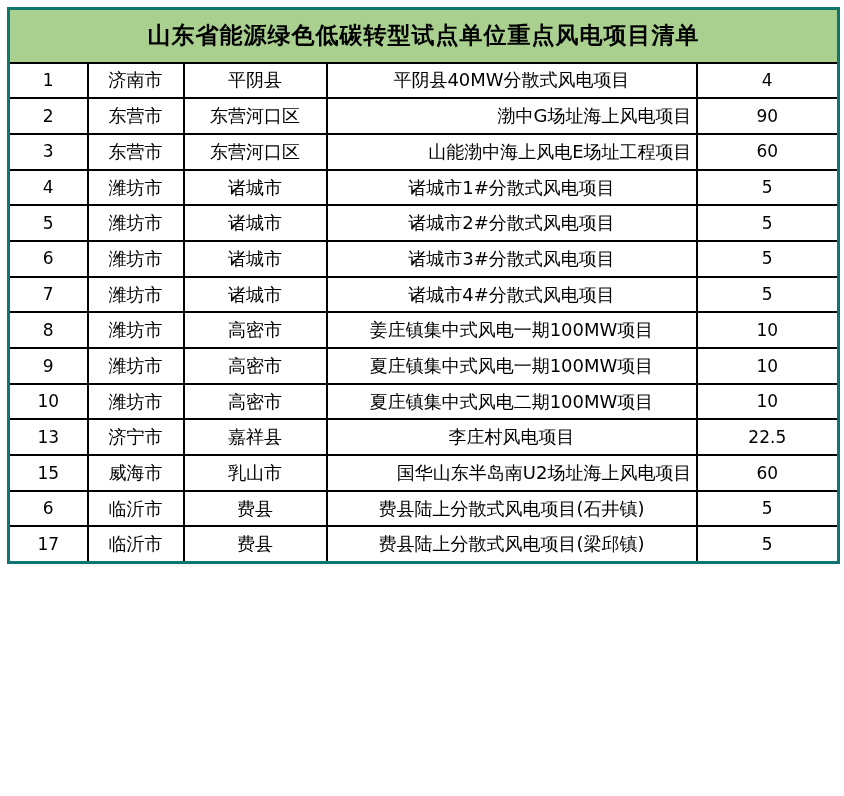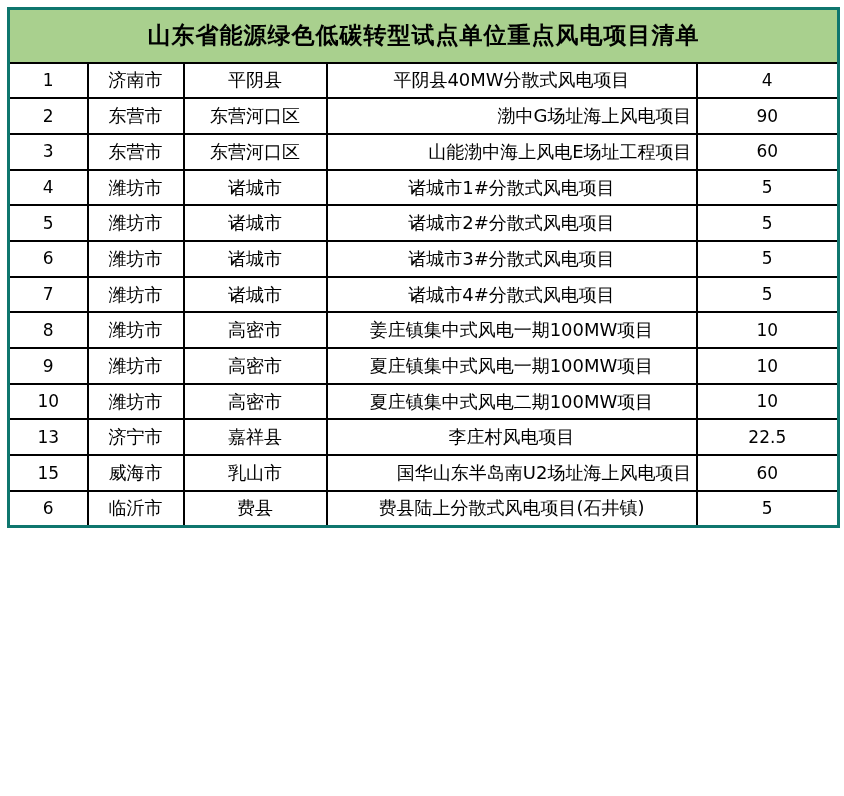--- a/index.html
+++ b/index.html
@@ -165,15 +165,22 @@
         <td data-name="cell-project">国华山东半岛南U2场址海上风电项目</td>
         <td data-name="cell-capacity">60</td>
       </tr>
       <tr data-name="table-row">
         <td data-name="cell-serial">6</td>
         <td data-name="cell-city">临沂市</td>
         <td data-name="cell-unit">费县</td>
         <td data-name="cell-project">费县陆上分散式风电项目(石井镇)</td>
         <td data-name="cell-capacity">5</td>
       </tr>
+      <tr data-name="table-row">
+        <td data-name="cell-serial">17</td>
+        <td data-name="cell-city">临沂市</td>
+        <td data-name="cell-unit">费县</td>
+        <td data-name="cell-project">费县陆上分散式风电项目(梁邱镇)</td>
+        <td data-name="cell-capacity">5</td>
+      </tr>
     </tbody>
   </table>
 </div>
 
 </body></html>

